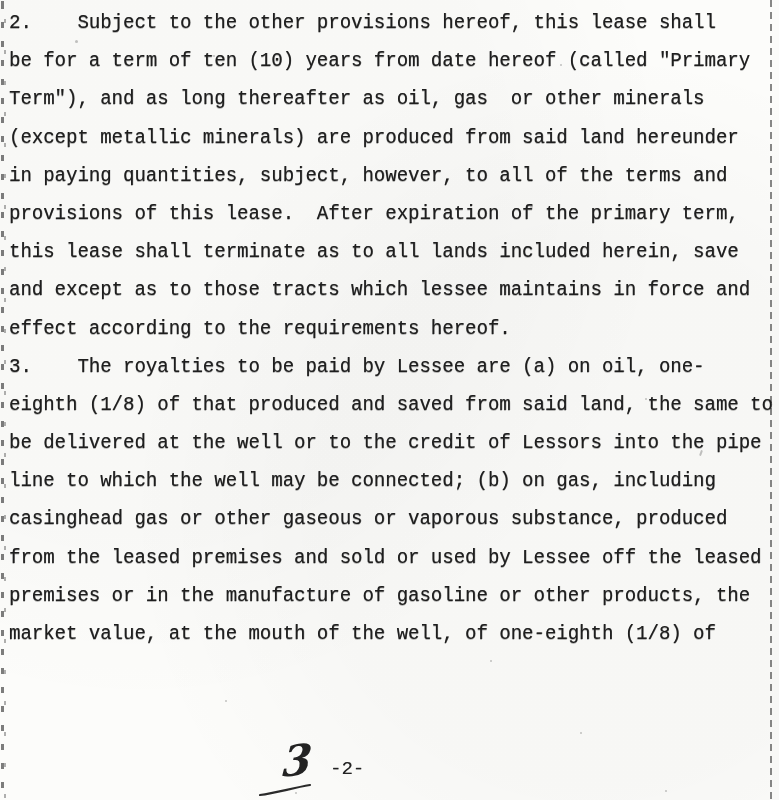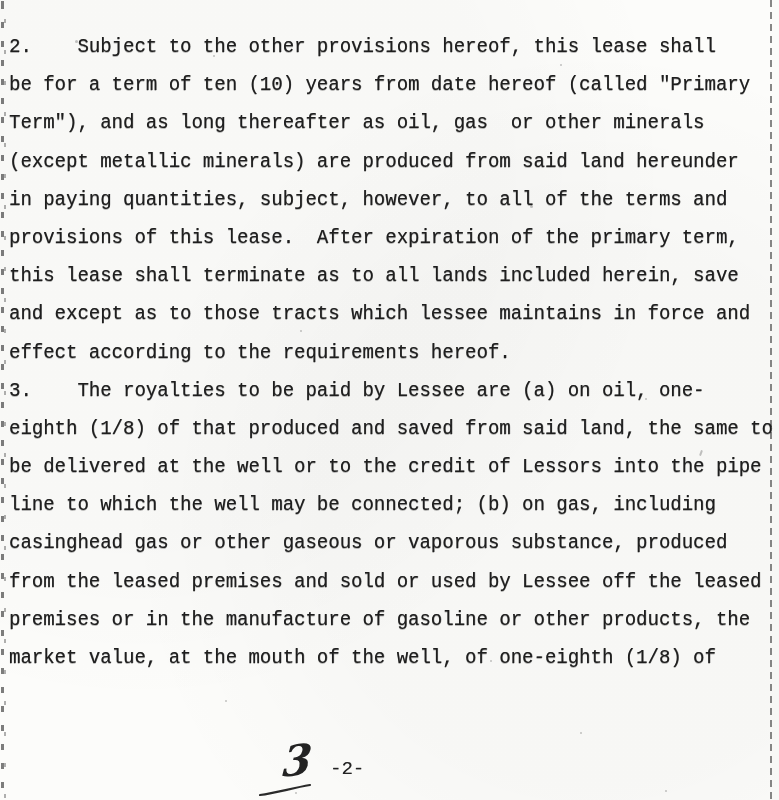--- a/index.html
+++ b/index.html
@@ -26,21 +26,21 @@
     opacity:.8;
     filter:blur(.2px);
   }
   .edge-right{
     position:absolute;right:7px;top:0;bottom:0;width:2px;
     background:repeating-linear-gradient(180deg, rgba(45,45,45,0.8) 0 7px, transparent 7px 12px);
     opacity:.7;
     filter:blur(.2px);
   }
   .textblock{
-    position:absolute;left:9px;top:4px;right:14px;margin-top:24px;
+    position:absolute;left:9px;top:4px;right:14px;
   }
   .tline{
     height:38.2px;
     line-height:38.2px;
     white-space:pre;
     font-size:19px;
     color:#1e1e1e;
     text-shadow:.4px 0 0 rgba(30,30,30,.5), 0 .3px 0 rgba(30,30,30,.3);
     transform:scaleY(1.08);
     transform-origin:left center;

